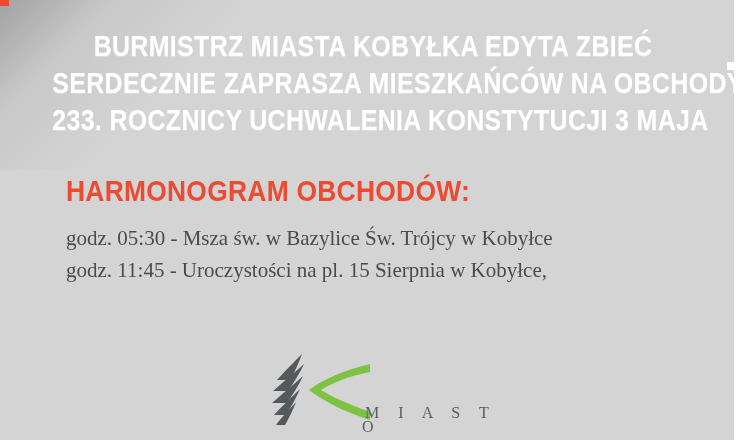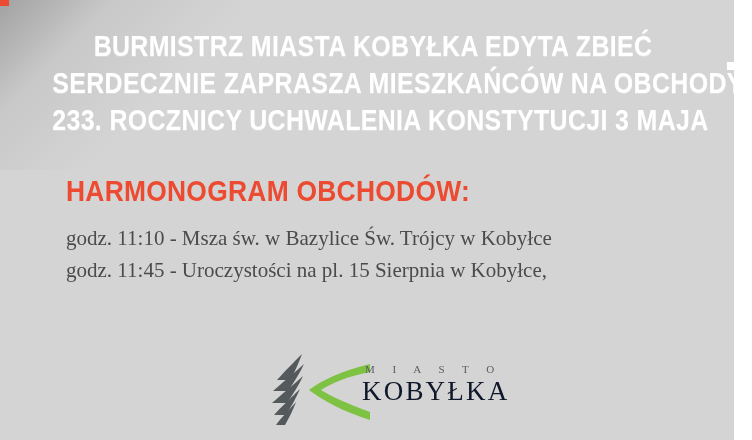--- a/index.html
+++ b/index.html
@@ -121,25 +121,26 @@
   }
   .logo-text {
     position: absolute;
     left: 104px;
     top: 14px;
     width: 150px;
     color: #4f5355;
     font-family: "Liberation Serif", "DejaVu Serif", serif;
   }
   .logo-miasto {
-    font-size: 11px;
+    font-size: 16px;
     letter-spacing: 7.5px;
     line-height: 14px;
     text-indent: 3px;
     color: #5a5e60;
+    margin-top: 44px;
   }
   .logo-kobylka {
     font-size: 27px;
     letter-spacing: 2.2px;
     line-height: 30px;
     color: #0f172a;
   }
 </style>
 </head>
 <body>
@@ -153,21 +154,21 @@
 
   <div class="headline">
     <span class="hl-line">BURMISTRZ MIASTA KOBYŁKA EDYTA ZBIEĆ</span>
     <span class="hl-line">SERDECZNIE ZAPRASZA MIESZKAŃCÓW NA OBCHODY</span>
     <span class="hl-line">233. ROCZNICY UCHWALENIA KONSTYTUCJI 3 MAJA</span>
   </div>
 
   <div class="sched-heading">HARMONOGRAM OBCHODÓW:</div>
 
   <div class="sched-list">
-    <div class="sched-item">godz. 11:10 - Msza św. w Bazylice Św. Trójcy w Kobyłce</div>
+    <div class="sched-item">godz. 05:30 - Msza św. w Bazylice Św. Trójcy w Kobyłce</div>
     <div class="sched-item">godz. 11:45 - Uroczystości na pl. 15 Sierpnia w Kobyłce,</div>
   </div>
 
   <div class="logo">
     <div class="logo-mark">
       <svg viewBox="0 0 118 84" width="118" height="84" aria-hidden="true">
 
         <g fill="#54595b">
           <path d="M44 6 C36 14, 26 24, 19 32 L32 32 C37 24, 41 14, 44 6 Z"></path>
           <path d="M46 16 C36 25, 24 35, 15 43 L30 43 C36 34, 42 25, 46 16 Z"></path>

